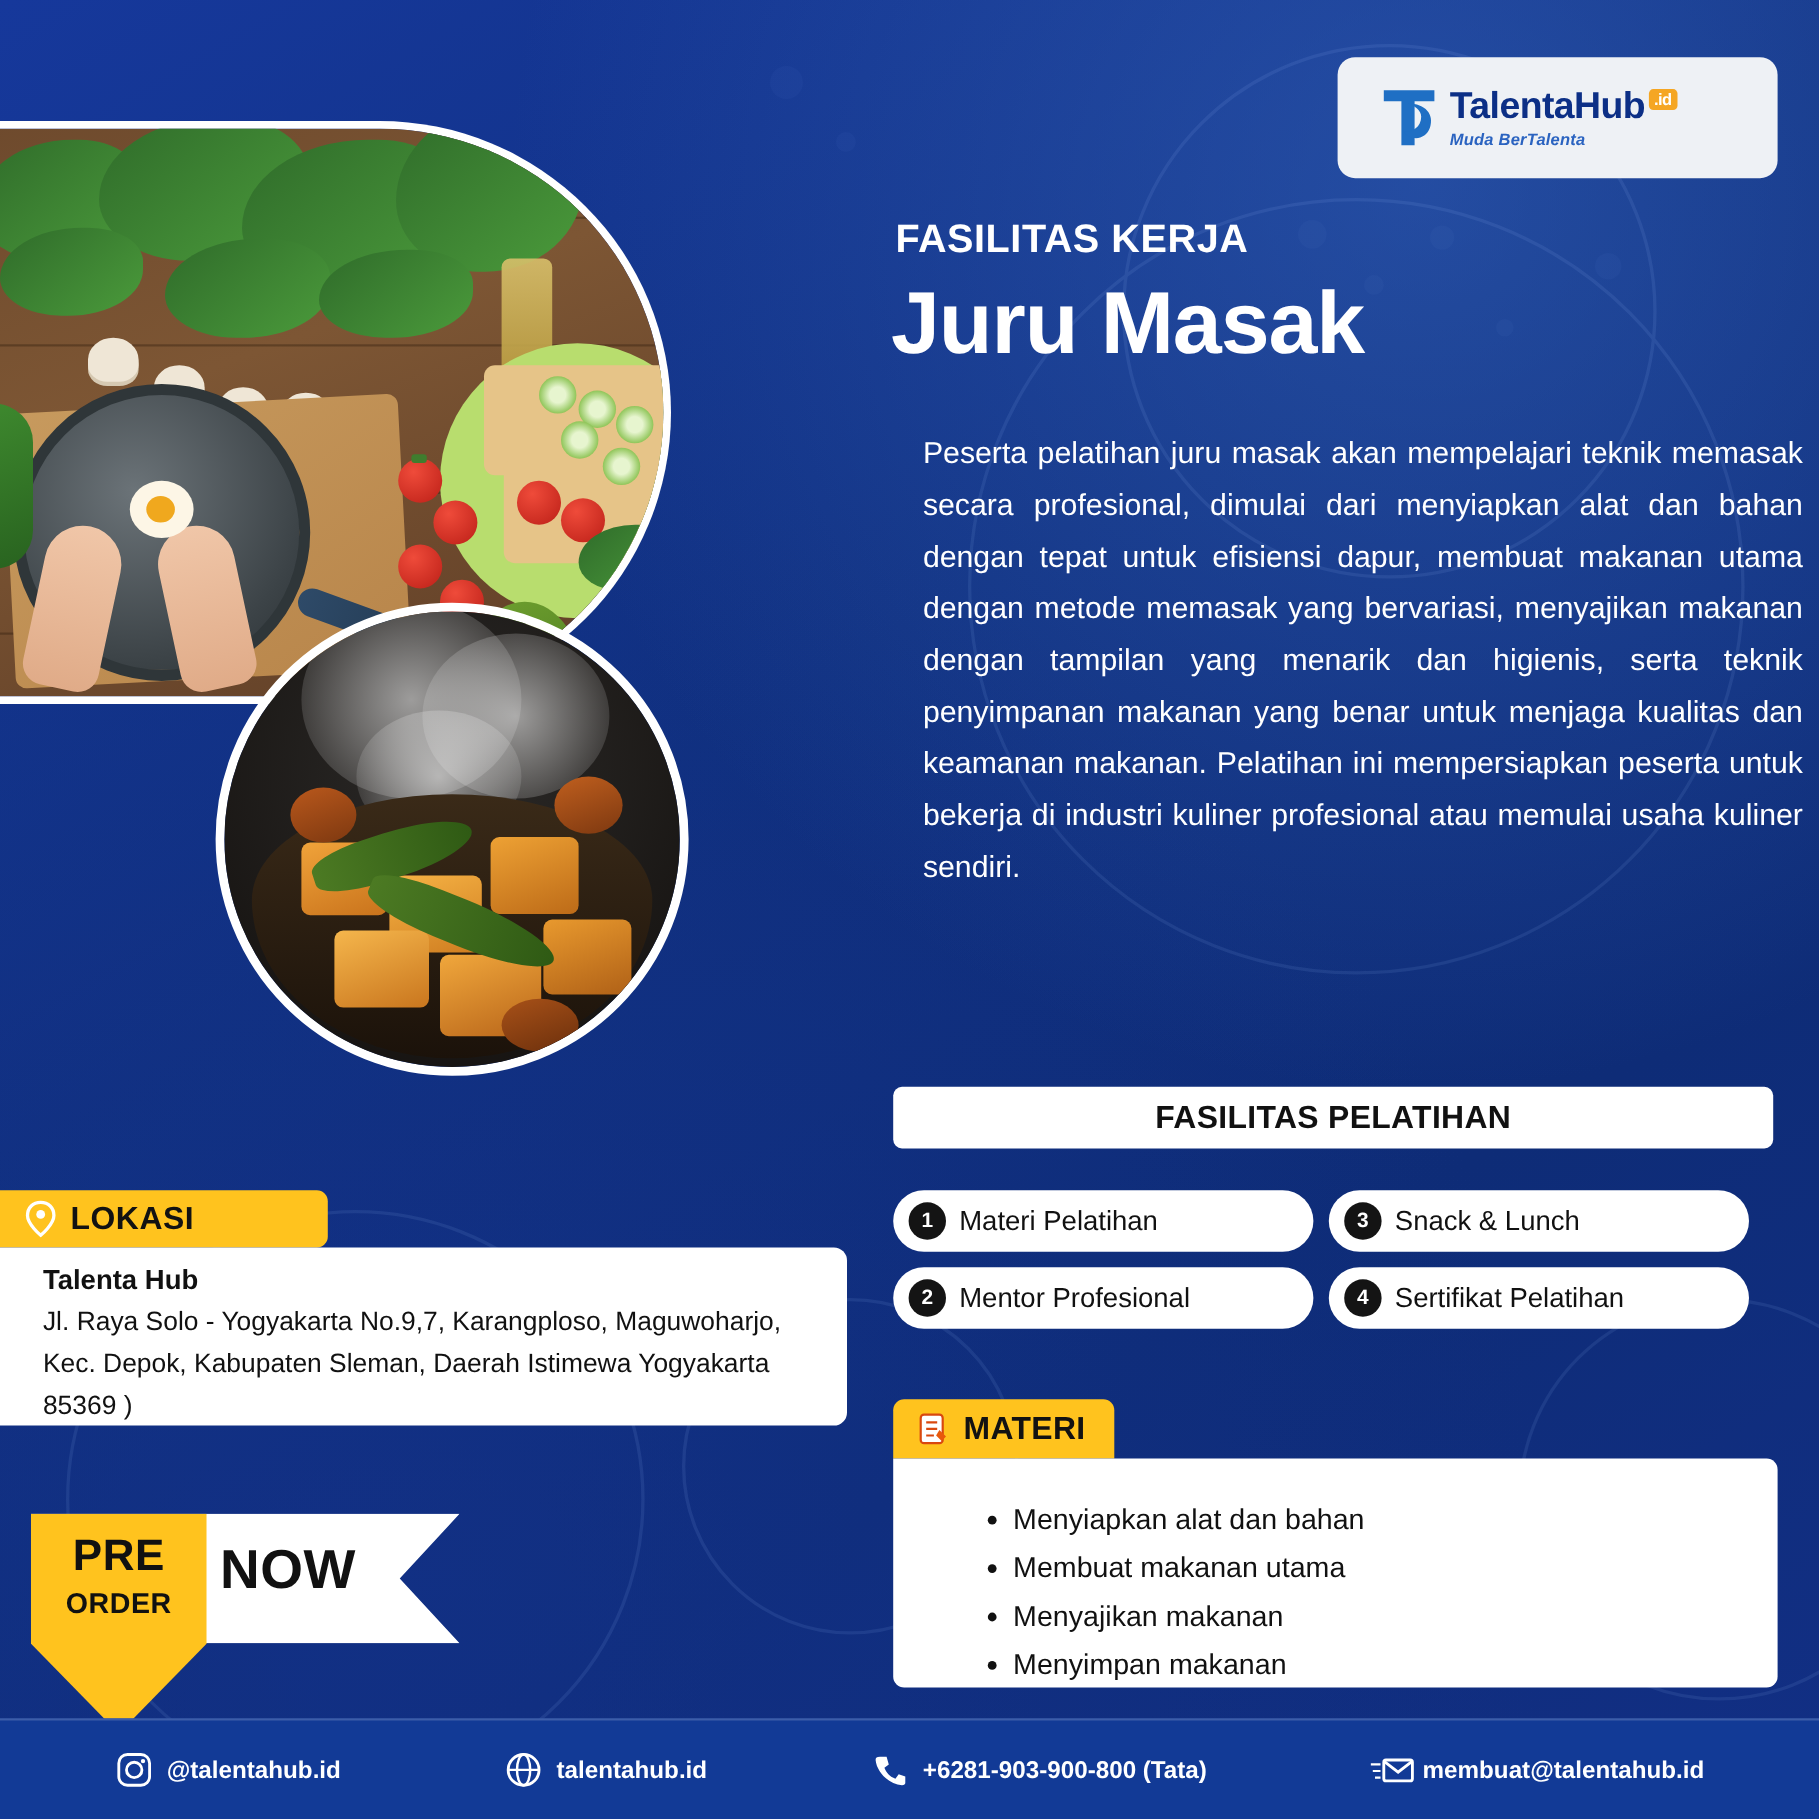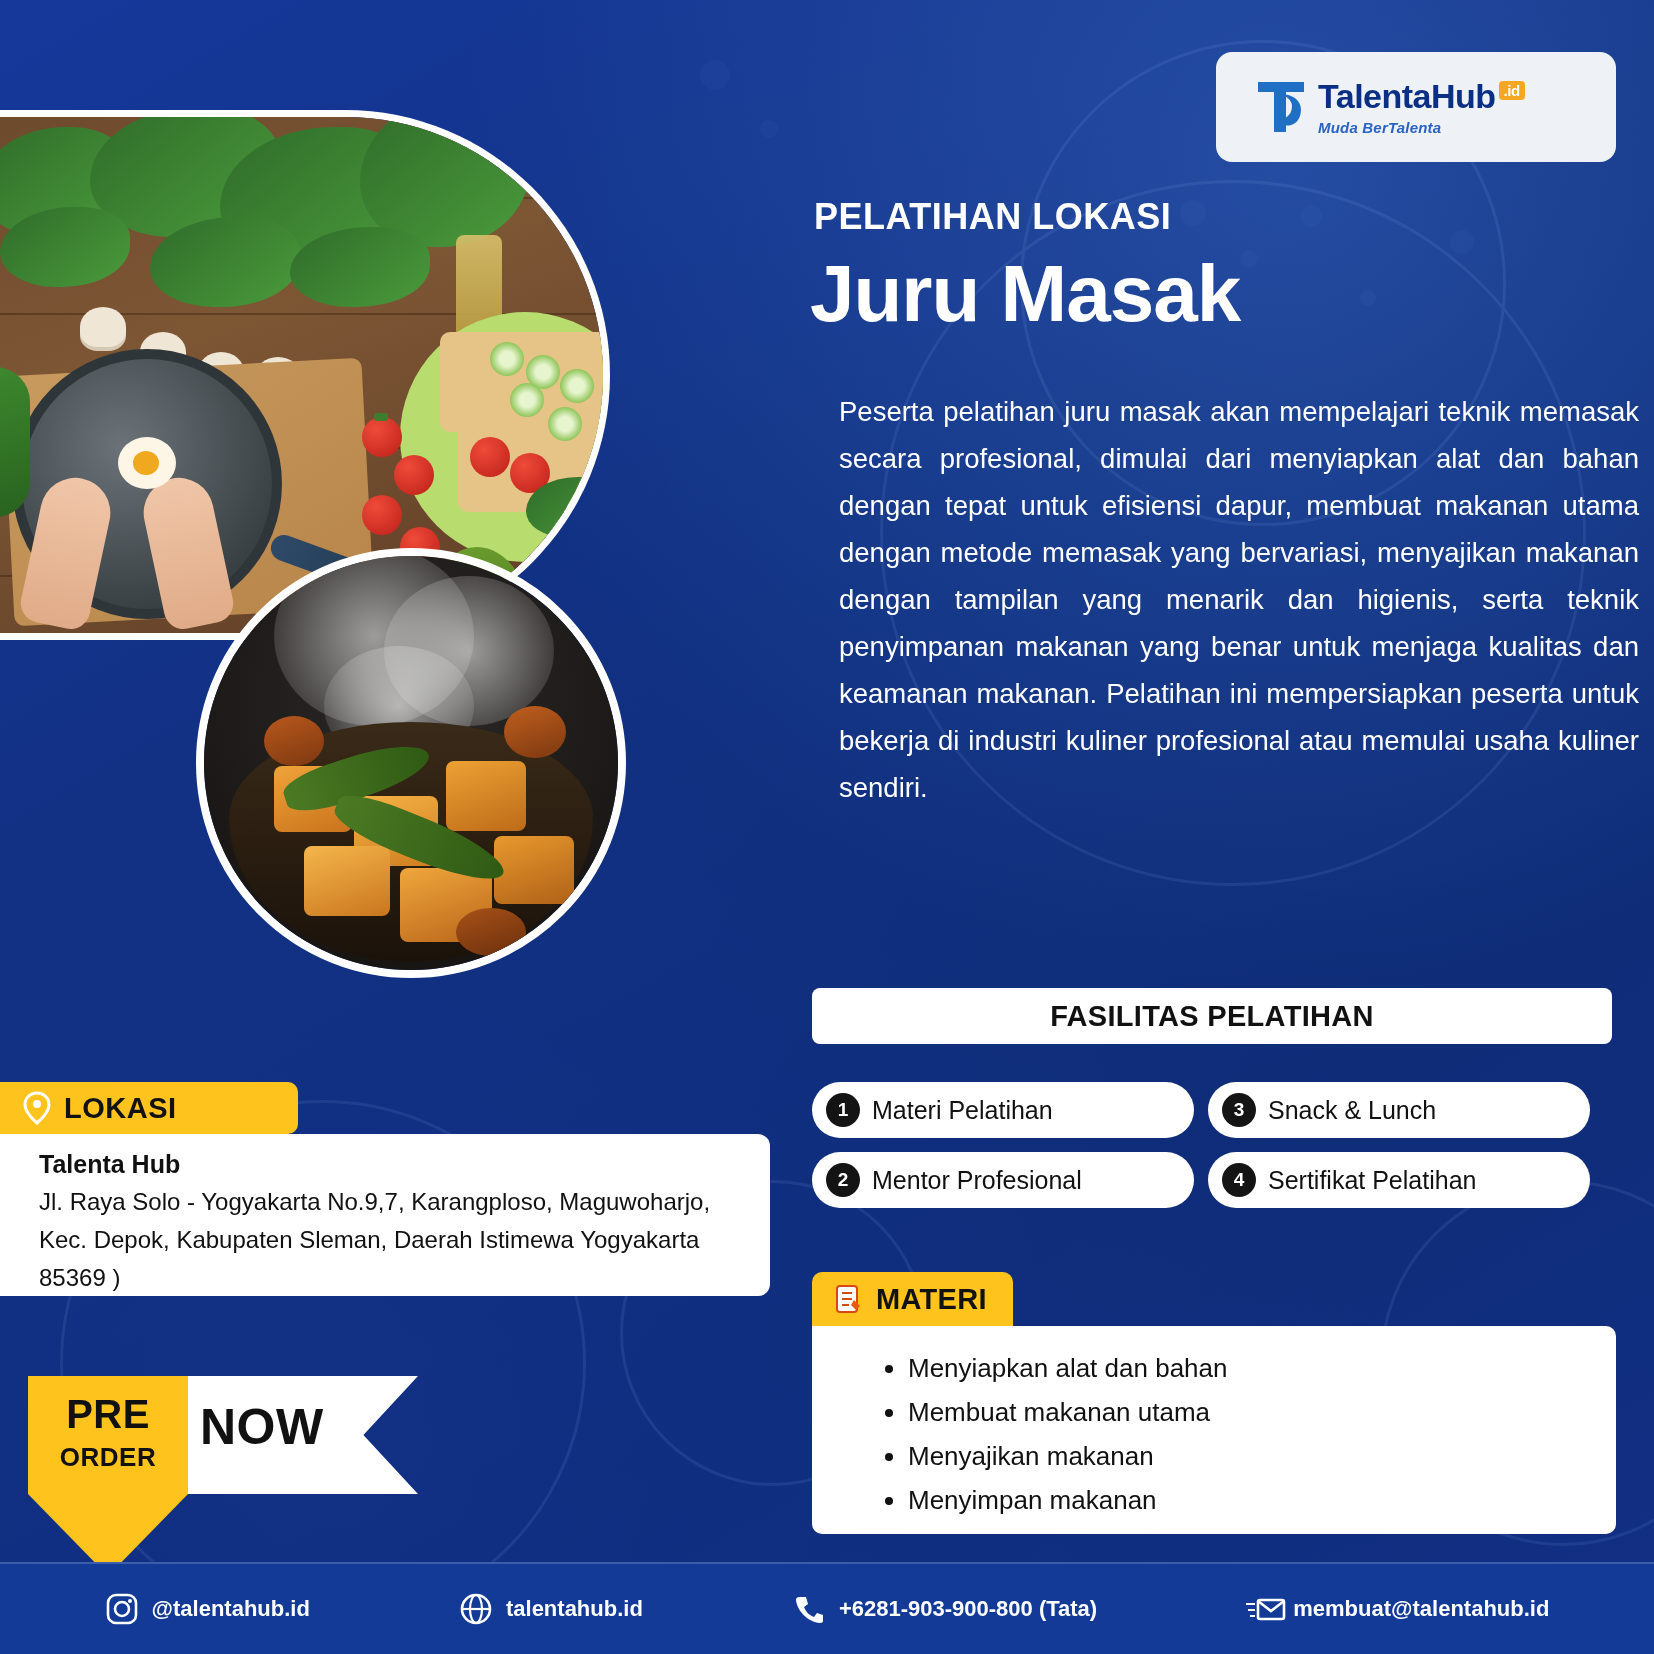--- a/index.html
+++ b/index.html
@@ -308,21 +308,21 @@
     position: absolute;
     left: 812px;
     top: 1326px;
     width: 804px;
     height: 208px;
     background: #ffffff;
     border-radius: 0 10px 10px 10px;
     padding: 20px 0 0 78px;
     box-sizing: border-box;
   }
-  .materi-box ul { margin: 0; padding: 0 0 0 18px; }
+  .materi-box ul { margin: 13px; padding: 0 0 0 18px; }
   .materi-box li {
     font-size: 26px;
     color: #111;
     line-height: 44px;
   }
 
   
   .lokasi-tab {
     position: absolute;
     left: 0px;
@@ -530,21 +530,21 @@
       <div class="chunk" style="left:196px;top:312px;width:92px;height:74px;background:linear-gradient(160deg,#f0a73c,#b9661a);"></div>
       <div class="chunk" style="left:290px;top:280px;width:80px;height:68px;background:linear-gradient(160deg,#e8992e,#b06117);"></div>
       <div class="chunk" style="left:60px;top:160px;width:60px;height:50px;background:linear-gradient(160deg,#b9581c,#7d3810);border-radius:50%;"></div>
       <div class="chunk" style="left:300px;top:150px;width:62px;height:52px;background:linear-gradient(160deg,#c05f1e,#7d3810);border-radius:50%;"></div>
       <div class="chunk" style="left:252px;top:352px;width:70px;height:48px;background:linear-gradient(160deg,#a85118,#6b2f0c);border-radius:50%;"></div>
       <div class="chili" style="left:78px;top:200px;"></div>
       <div class="chili" style="left:126px;top:262px;width:180px;transform:rotate(22deg);"></div>
     </div>
   </div>
 
-  <div class="kicker">PELATIHAN LOKASI</div>
+  <div class="kicker">FASILITAS KERJA</div>
   <div class="headline">Juru Masak</div>
   <div class="desc">Peserta pelatihan juru masak akan mempelajari teknik memasak secara profesional, dimulai dari menyiapkan alat dan bahan dengan tepat untuk efisiensi dapur, membuat makanan utama dengan metode memasak yang bervariasi, menyajikan makanan dengan tampilan yang menarik dan higienis, serta teknik penyimpanan makanan yang benar untuk menjaga kualitas dan keamanan makanan. Pelatihan ini mempersiapkan peserta untuk bekerja di industri kuliner profesional atau memulai usaha kuliner sendiri.</div>
 
   <div class="fas-title">FASILITAS PELATIHAN</div>
 
   <div class="fas-grid">
     <div class="fas-item">
       <div class="fas-num">1</div>
       <div class="fas-label">Materi Pelatihan</div>
     </div>

